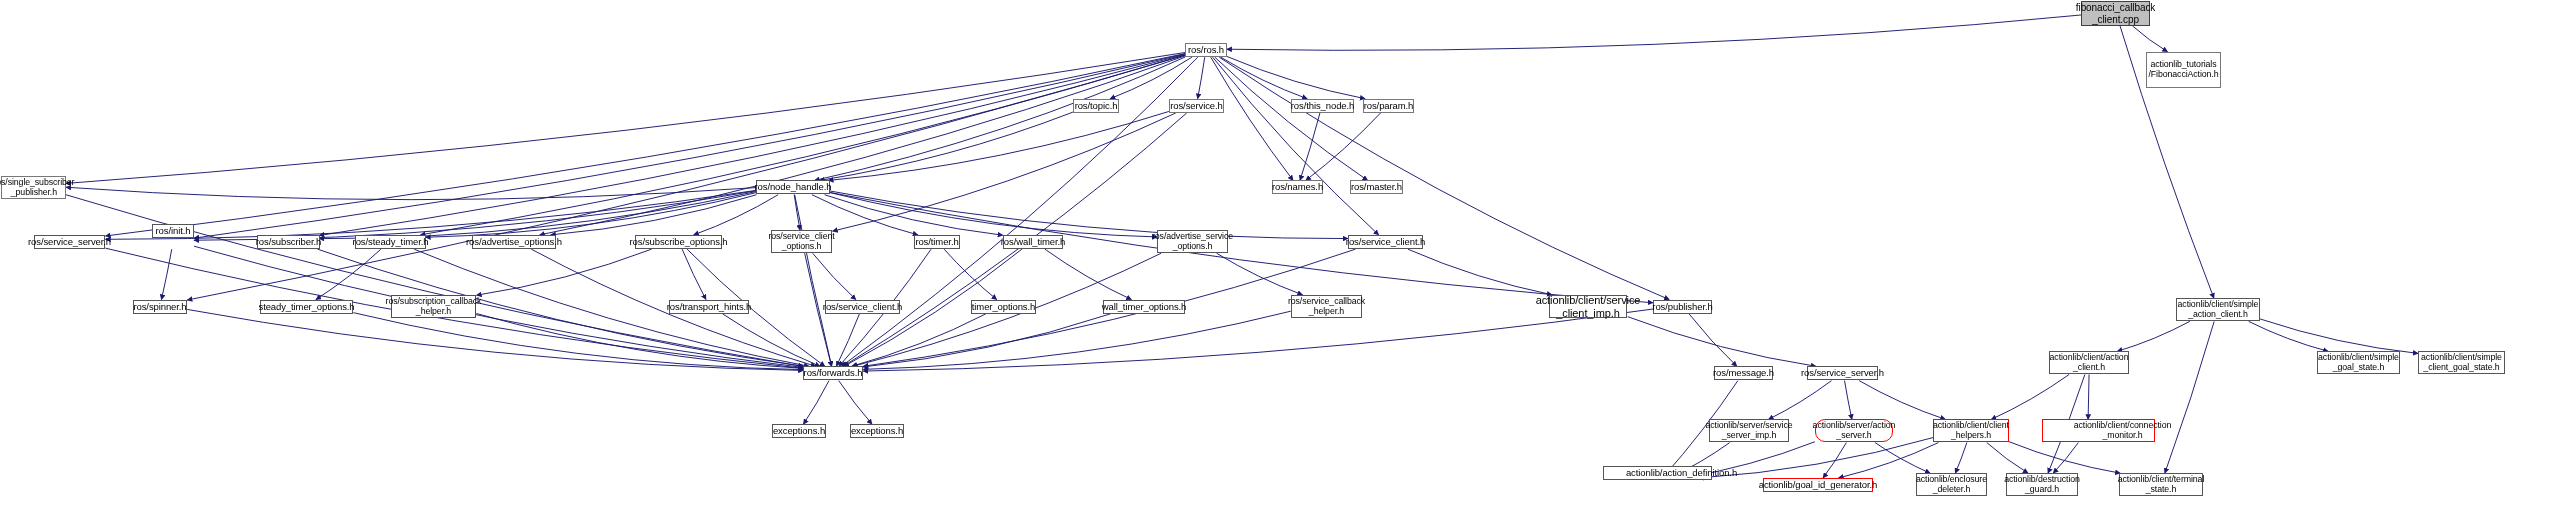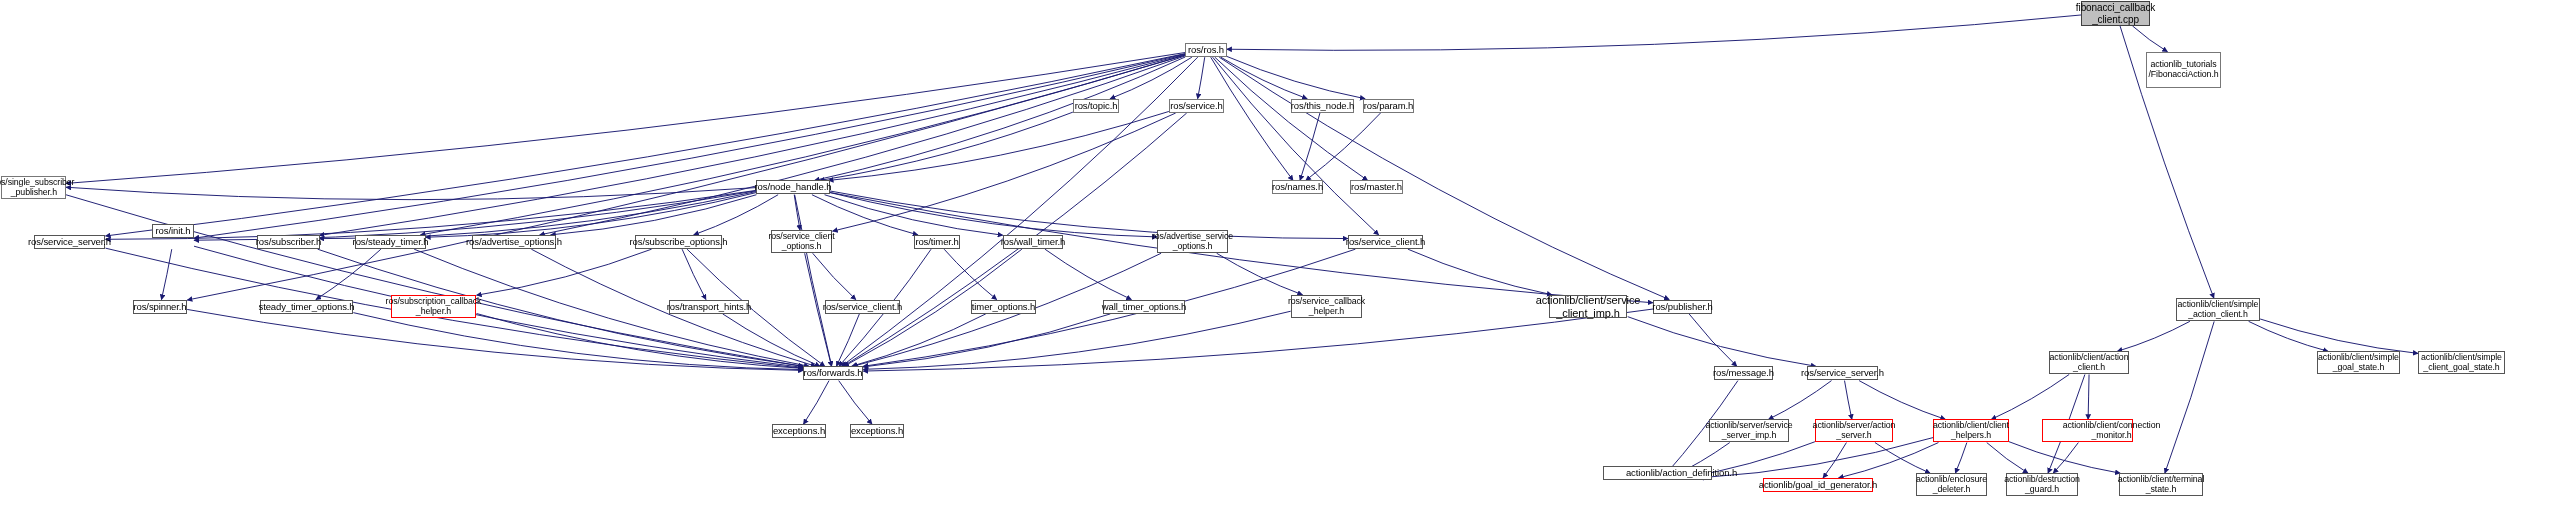--- a/index.html
+++ b/index.html
@@ -171,25 +171,25 @@
 _goal_state.h</div>
       <div class="node thick" style="left: 2418px; top: 351px; width: 87px; height: 23px; font-size: 8.8px;">actionlib/client/simple
 _client_goal_state.h</div>
       <div class="node thick" style="left: 803px; top: 366px; width: 60px; height: 14.3px; font-size: 9.5px;">ros/forwards.h</div>
       <div class="node thick" style="left: 1714px; top: 366px; width: 59px; height: 14.3px; font-size: 9.5px;">ros/message.h</div>
       <div class="node thick" style="left: 1807px; top: 366px; width: 71px; height: 14.3px; font-size: 9.5px;">ros/service_server.h</div>
       <div class="node thick" style="left: 772px; top: 424px; width: 54px; height: 14.3px; font-size: 9.5px;">exceptions.h</div>
       <div class="node thick" style="left: 850px; top: 424px; width: 54px; height: 14.3px; font-size: 9.5px;">exceptions.h</div>
       <div class="node thick" style="left: 1709px; top: 419px; width: 80px; height: 23px; font-size: 8.8px;">actionlib/server/service
 _server_imp.h</div>
-      <div class="node red" style="left: 1815px; top: 419px; width: 78px; height: 23px; font-size: 8.8px;">actionlib/server/action
+      <div class="node red" style="left: 1815px; top: 419px; width: 78px; height: 23px; font-size: 8.8px; border-radius: 10px;">actionlib/server/action
 _server.h</div>
       <div class="node red" style="left: 1933px; top: 419px; width: 76px; height: 23px; font-size: 8.8px;">actionlib/client/client
 _helpers.h</div>
-      <div class="node red" style="left: 2042px; top: 419px; width: 91px; height: 23px; font-size: 8.8px; padding-left: 48px;">actionlib/client/connection
+      <div class="node red" style="left: 2042px; top: 419px; width: 113px; height: 23px; font-size: 8.8px; padding-left: 48px;">actionlib/client/connection
 _monitor.h</div>
       <div class="node thick" style="left: 1603px; top: 466px; width: 109px; height: 14.3px; font-size: 9.5px; padding-left: 48px;">actionlib/action_definition.h</div>
       <div class="node red" style="left: 1763px; top: 478px; width: 110px; height: 14.3px; font-size: 9.5px;">actionlib/goal_id_generator.h</div>
       <div class="node thick" style="left: 1916px; top: 473px; width: 71px; height: 23px; font-size: 8.8px;">actionlib/enclosure
 _deleter.h</div>
       <div class="node thick" style="left: 2006px; top: 473px; width: 72px; height: 23px; font-size: 8.8px;">actionlib/destruction
 _guard.h</div>
       <div class="node thick" style="left: 2119px; top: 473px; width: 84px; height: 23px; font-size: 8.8px;">actionlib/client/terminal
 _state.h</div>
     </div>

